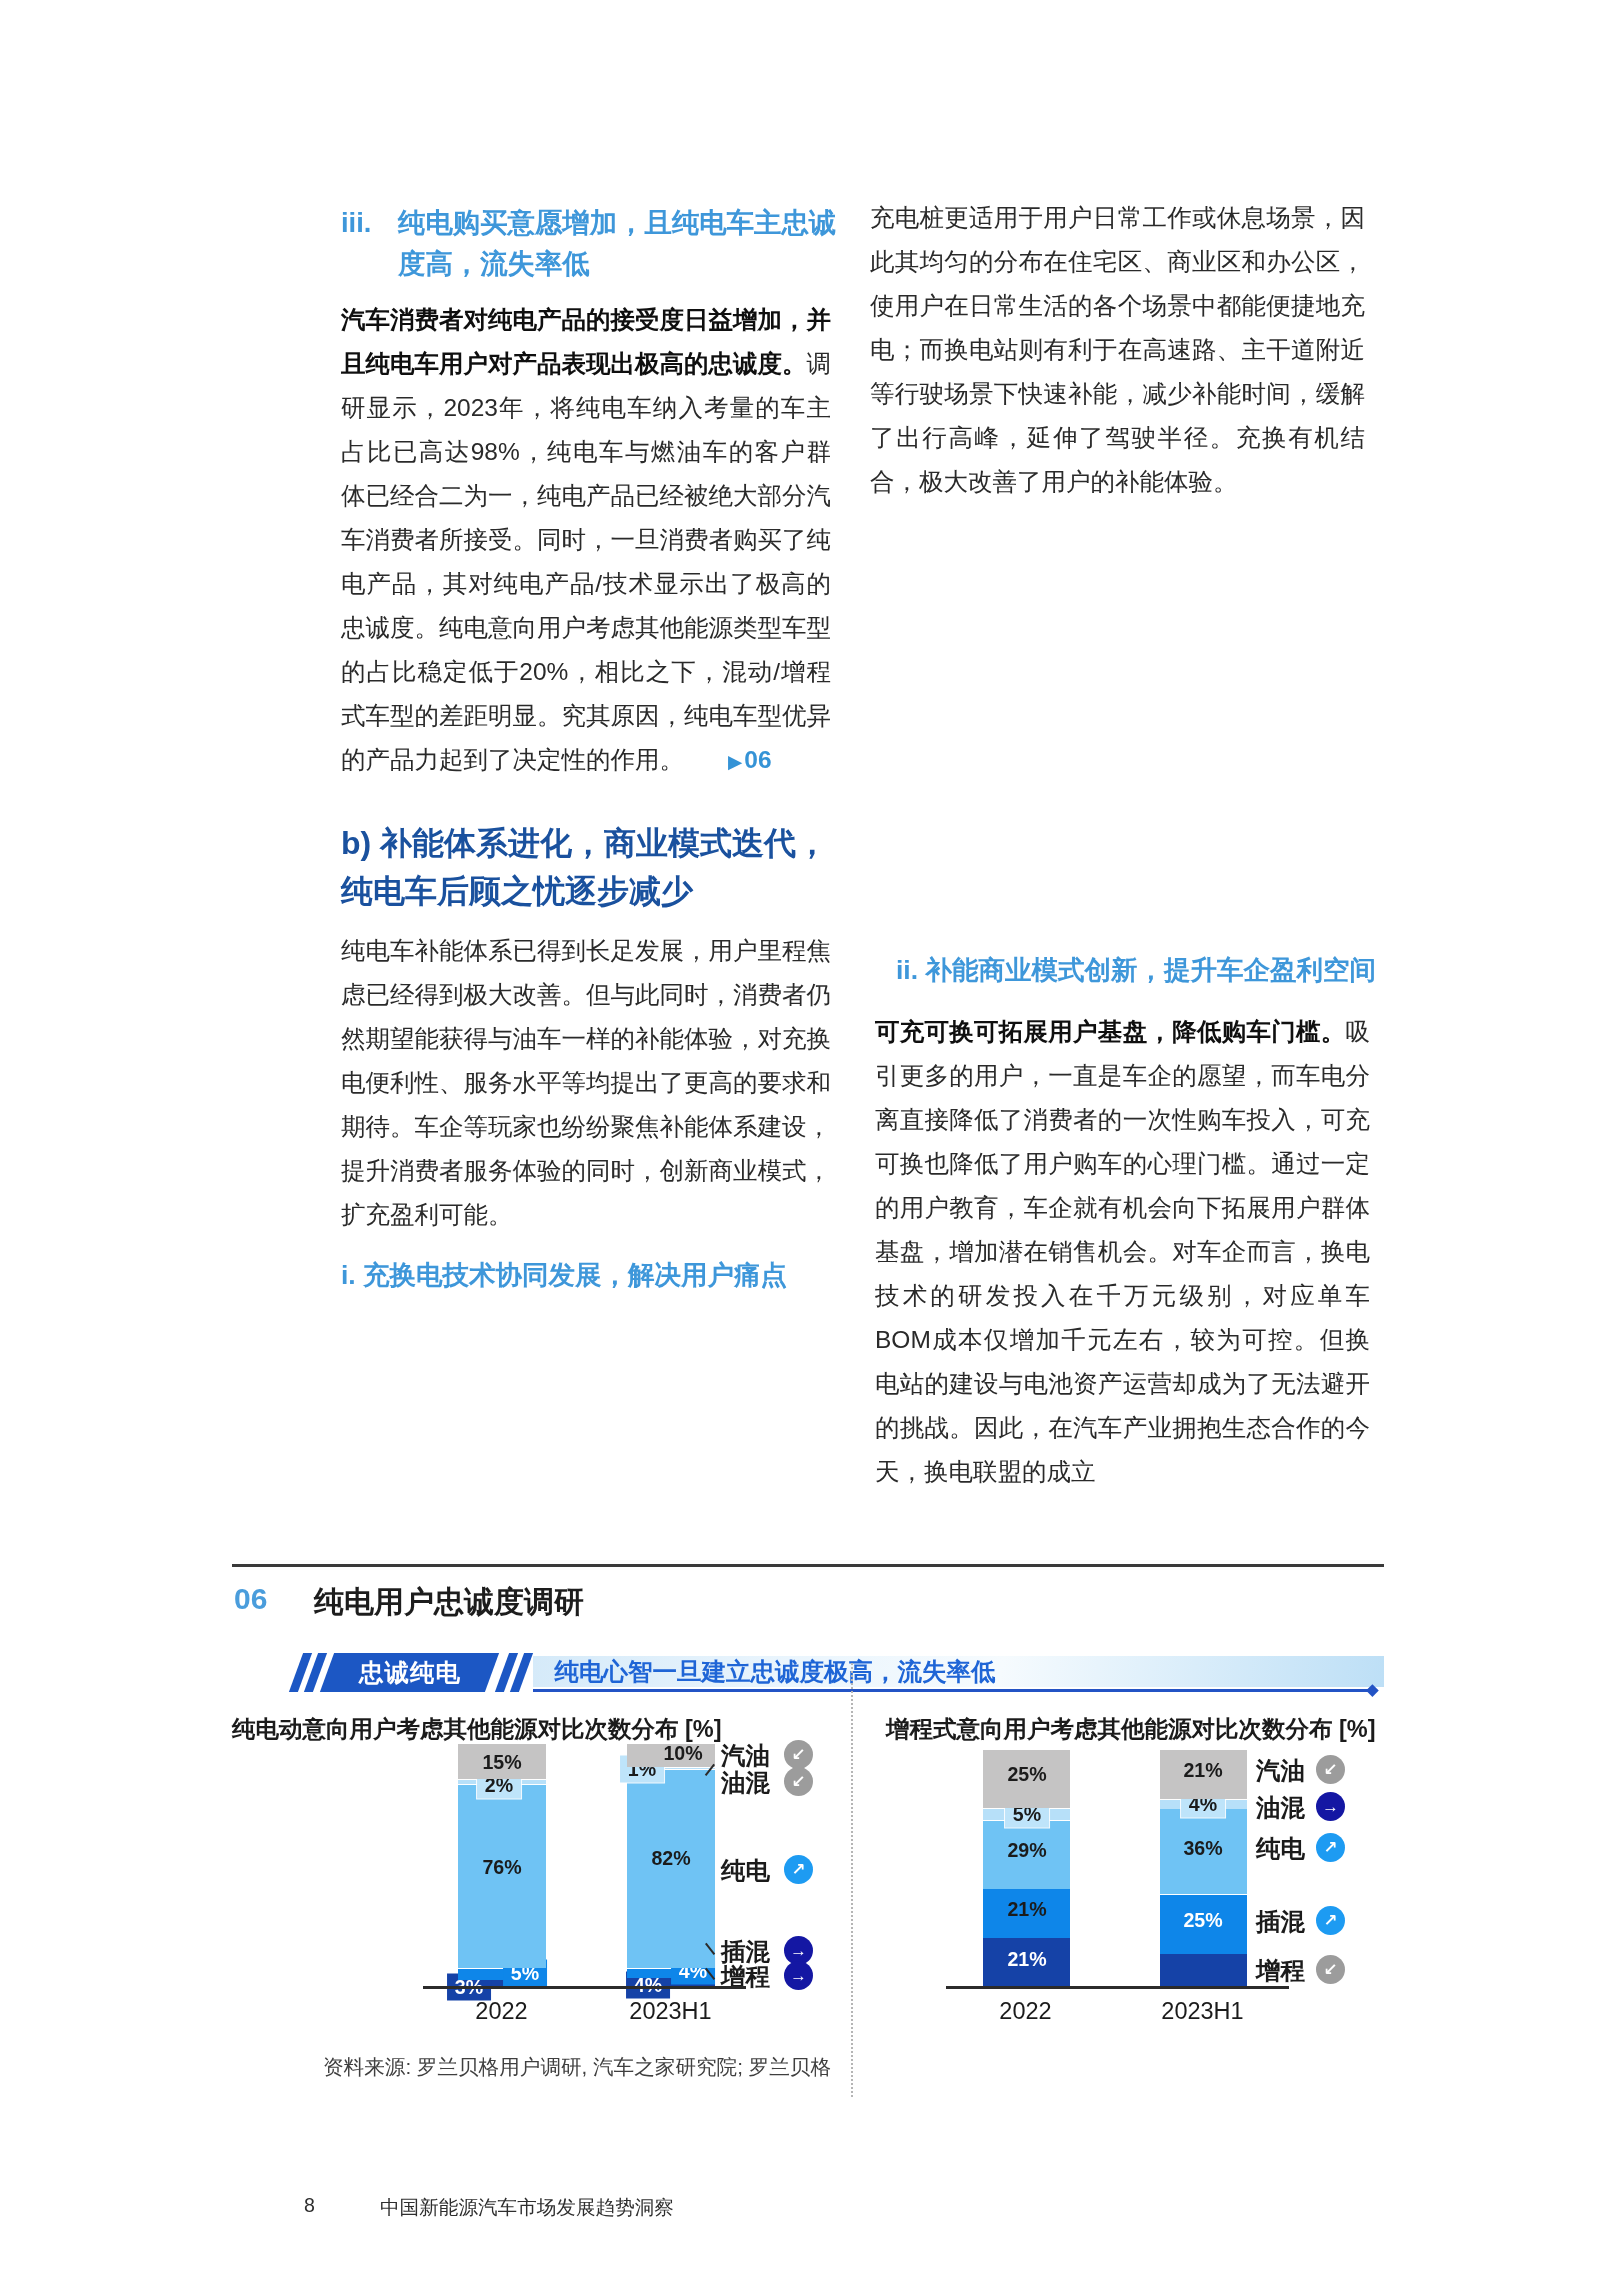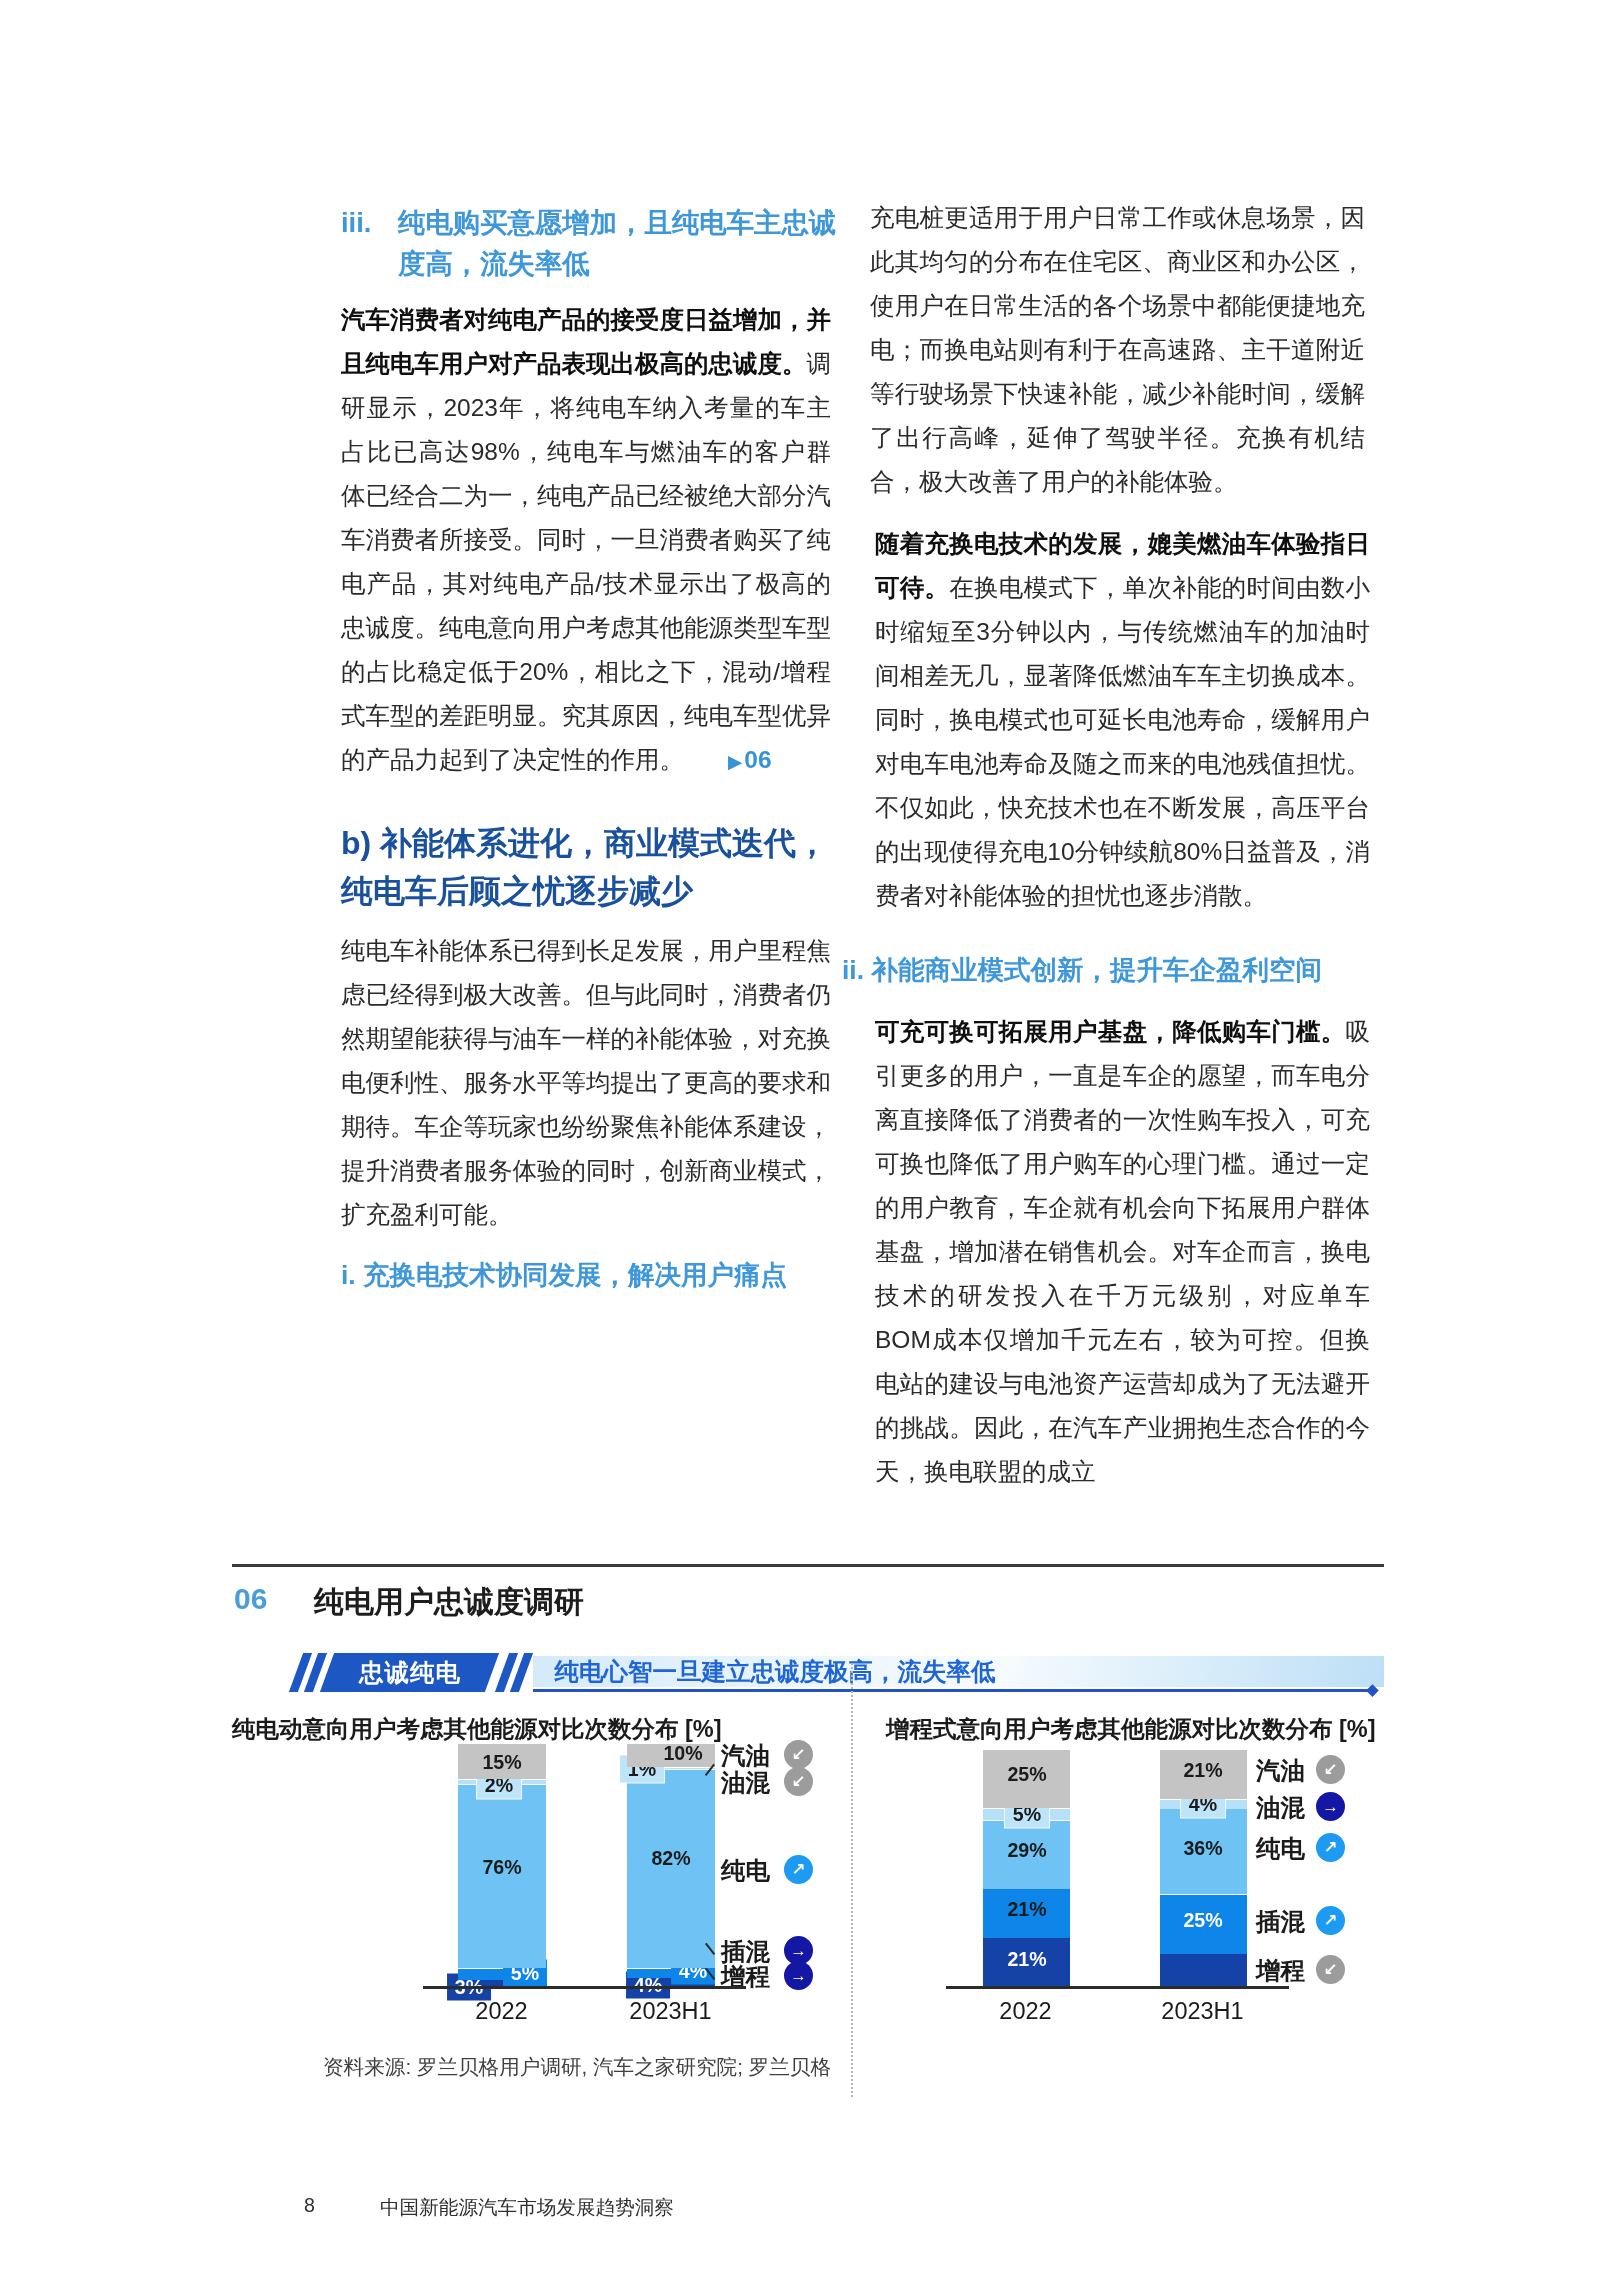--- a/index.html
+++ b/index.html
@@ -66,25 +66,22 @@
 
   <div class="abs h-dark" style="left:341px;top:819px;width:502px;font-size:32px;line-height:48px;">b) 补能体系进化，商业模式迭代，纯电车后顾之忧逐步减少</div>
 
   <div class="abs body-text" style="left:341px;top:929px;width:490px;">纯电车补能体系已得到长足发展，用户里程焦虑已经得到极大改善。但与此同时，消费者仍然期望能获得与油车一样的补能体验，对充换电便利性、服务水平等均提出了更高的要求和期待。车企等玩家也纷纷聚焦补能体系建设，提升消费者服务体验的同时，创新商业模式，扩充盈利可能。</div>
 
   <div class="abs h-light" style="left:341px;top:1256px;width:502px;font-size:26.5px;line-height:39px;">i. 充换电技术协同发展，解决用户痛点</div>
 
 
   <div class="abs body-text" style="left:870px;top:196px;width:495px;">充电桩更适用于用户日常工作或休息场景，因此其均匀的分布在住宅区、商业区和办公区，使用户在日常生活的各个场景中都能便捷地充电；而换电站则有利于在高速路、主干道附近等行驶场景下快速补能，减少补能时间，缓解了出行高峰，延伸了驾驶半径。充换有机结合，极大改善了用户的补能体验。</div>
 
-  <div class="abs body-text" style="left:875px;top:522px;width:495px;">
-    <span class="lead">随着充换电技术的发展，媲美燃油车体验指日可待。</span><span>在换电模式下，单次补能的时间由数小时缩短至3分钟以内，与传统燃油车的加油时间相差无几，显著降低燃油车车主切换成本。同时，换电模式也可延长电池寿命，缓解用户对电车电池寿命及随之而来的电池残值担忧。不仅如此，快充技术也在不断发展，高压平台的出现使得充电10分钟续航80%日益普及，消费者对补能体验的担忧也逐步消散。</span>
-  </div>
 
-  <div class="abs h-light" style="left:842px;top:951px;width:502px;font-size:26.5px;line-height:39px;">ii. 补能商业模式创新，提升车企盈利空间</div>
+  <div class="abs h-light" style="left:896px;top:951px;width:502px;font-size:26.5px;line-height:39px;">ii. 补能商业模式创新，提升车企盈利空间</div>
 
   <div class="abs body-text" style="left:875px;top:1010px;width:495px;">
     <span class="lead">可充可换可拓展用户基盘，降低购车门槛。</span><span>吸引更多的用户，一直是车企的愿望，而车电分离直接降低了消费者的一次性购车投入，可充可换也降低了用户购车的心理门槛。通过一定的用户教育，车企就有机会向下拓展用户群体基盘，增加潜在销售机会。对车企而言，换电技术的研发投入在千万元级别，对应单车BOM成本仅增加千元左右，较为可控。但换电站的建设与电池资产运营却成为了无法避开的挑战。因此，在汽车产业拥抱生态合作的今天，换电联盟的成立</span>
   </div>
 
   <div class="abs rule-top" style="left:232px;top:1564px;width:1152px;"></div>
 
   <div class="abs fig-num" style="left:234px;top:1582px;">06</div>
   <div class="abs fig-title" style="left:314px;top:1582px;">纯电用户忠诚度调研</div>
 

